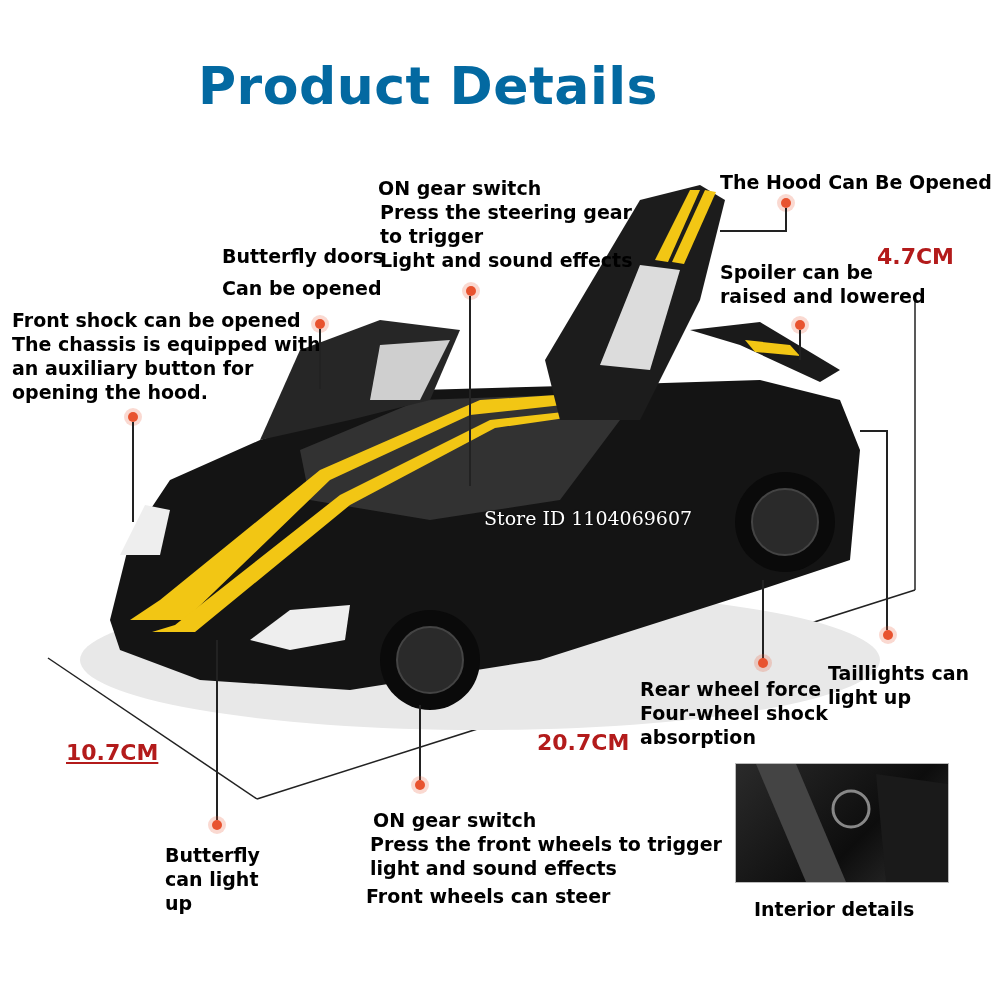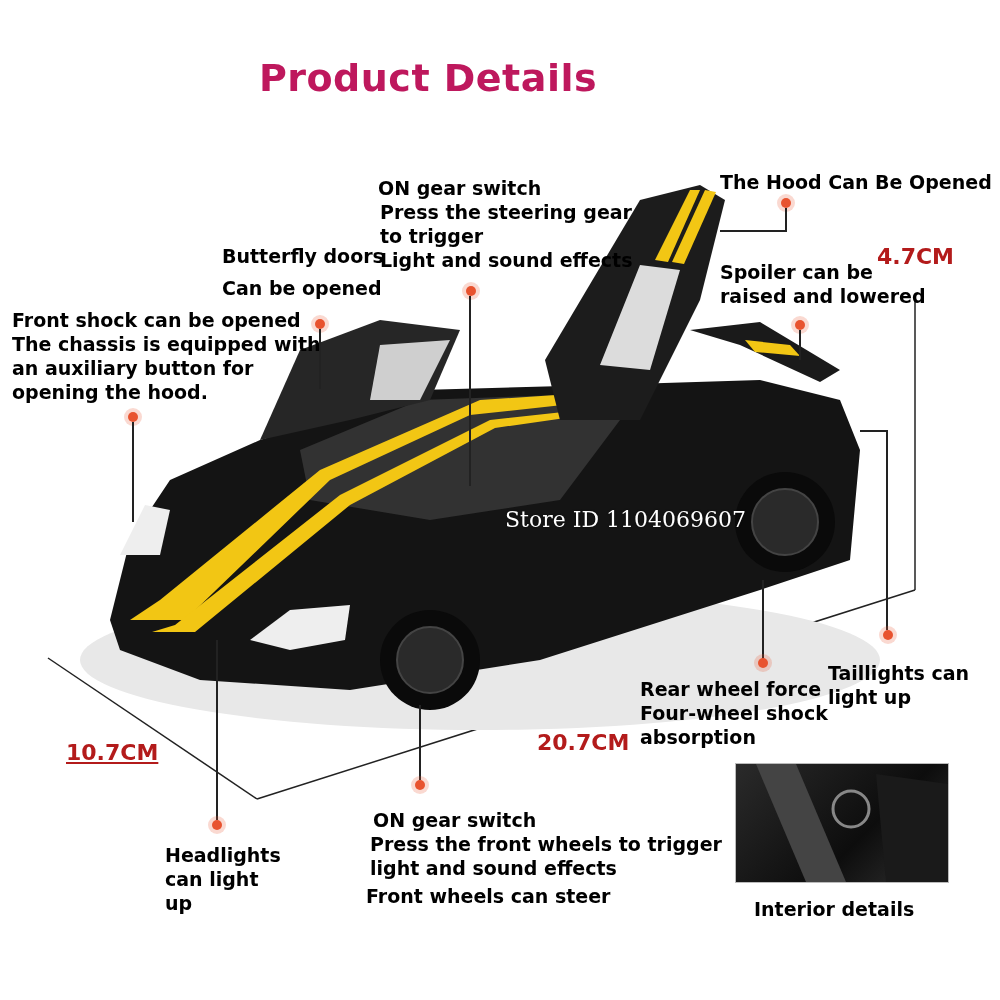--- a/index.html
+++ b/index.html
@@ -1,24 +1,24 @@
 <!DOCTYPE html>
 <html><head>
 <meta charset="utf-8">
 <style>
   html,body{margin:0;padding:0;background:#fff;}
   body{width:1000px;height:1000px;position:relative;overflow:hidden;font-family:"DejaVu Sans","Liberation Sans",sans-serif;color:#111;}
   .abs{position:absolute;}
-  .title{left:0;width:856px;top:56px;text-align:center;font-size:38px;font-weight:bold;color:#be185d;letter-spacing:0.5px;}
+  .title{left:0;width:856px;top:56px;text-align:center;font-size:52px;font-weight:bold;color:#0369a1;letter-spacing:0.5px;}
   .lbl{position:absolute;font-size:19px;font-weight:bold;line-height:24px;color:#000000;white-space:nowrap;}
   .dim{position:absolute;font-size:22px;font-weight:bold;color:#b31b1b;}
   .dot{position:absolute;width:10px;height:10px;border-radius:50%;background:#e8532f;box-shadow:0 0 0 4px rgba(232,83,47,0.22);}
   .vline{position:absolute;width:2px;background:#222;}
   .hline{position:absolute;height:2px;background:#222;}
-  .watermark{position:absolute;left:505px;top:507px;font-family:"DejaVu Serif","Liberation Serif",serif;font-size:22px;color:#fff;text-shadow:0 0 2px rgba(0,0,0,0.6);}
+  .watermark{position:absolute;left:484px;top:507px;font-family:"DejaVu Serif","Liberation Serif",serif;font-size:19px;color:#fff;text-shadow:0 0 2px rgba(0,0,0,0.6);}
   .inset{position:absolute;left:735px;top:763px;width:212px;height:118px;background:linear-gradient(135deg,#2a2a2a,#0d0d0d 60%,#333);border:1px solid #bbb;overflow:hidden;}
 </style>
 </head>
 <body>
 
 <div class="abs title">Product Details</div>
 
 <svg class="abs" style="left:0;top:0;" width="1000" height="1000">
 
   <line x1="48" y1="658" x2="257" y2="799" stroke="#222" stroke-width="1.5"></line>
@@ -128,21 +128,21 @@
 
 <div class="lbl" style="left:370px;top:808px;">
   <div style="margin-left:3px;">ON gear switch</div>
   <div>Press the front wheels to trigger</div>
   <div>light and sound effects</div>
 </div>
 
 <div class="lbl" style="left:366px;top:884px;">Front wheels can steer</div>
 
 <div class="lbl" style="left:165px;top:843px;">
-  <div>Headlights</div>
+  <div>Butterfly</div>
   <div>can light</div>
   <div>up</div>
 </div>
 
 <div class="inset">
   <svg width="212" height="118">
     <path d="M20 0 L60 0 L110 118 L70 118 Z" fill="#444"></path>
     <circle cx="115" cy="45" r="18" fill="none" stroke="#888" stroke-width="3"></circle>
     <path d="M140 10 L212 20 L212 118 L150 118 Z" fill="#1a1a1a"></path>
   </svg>

